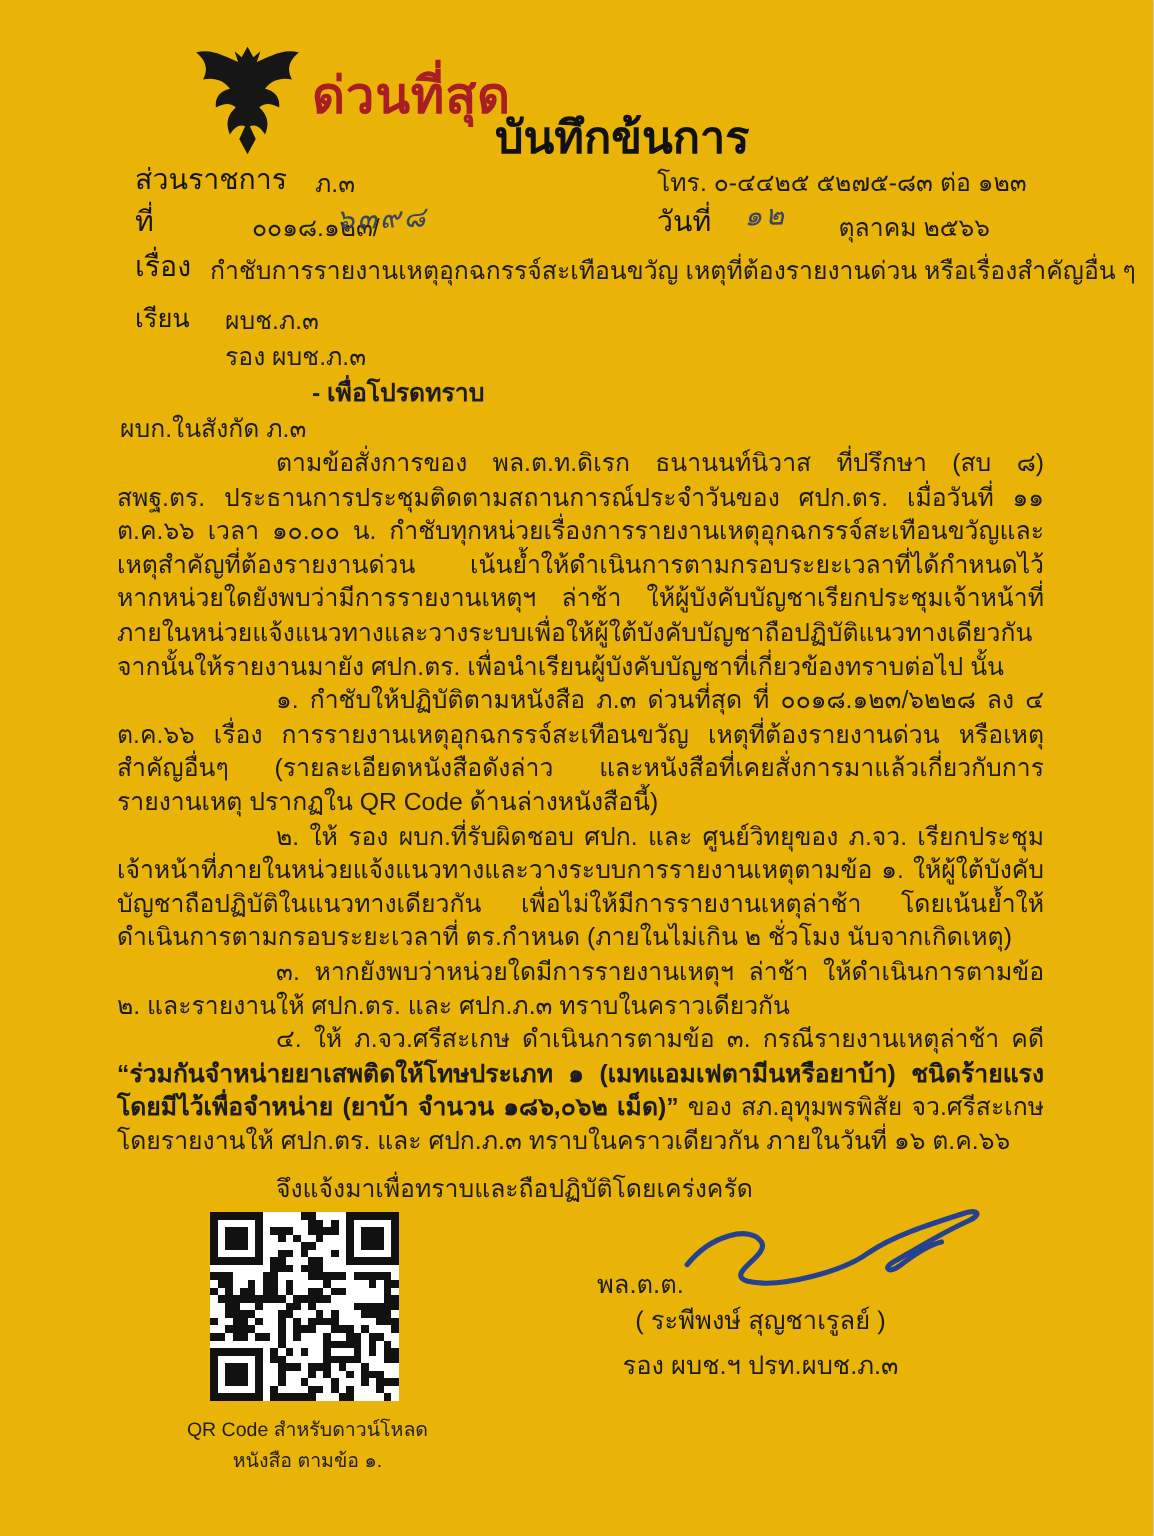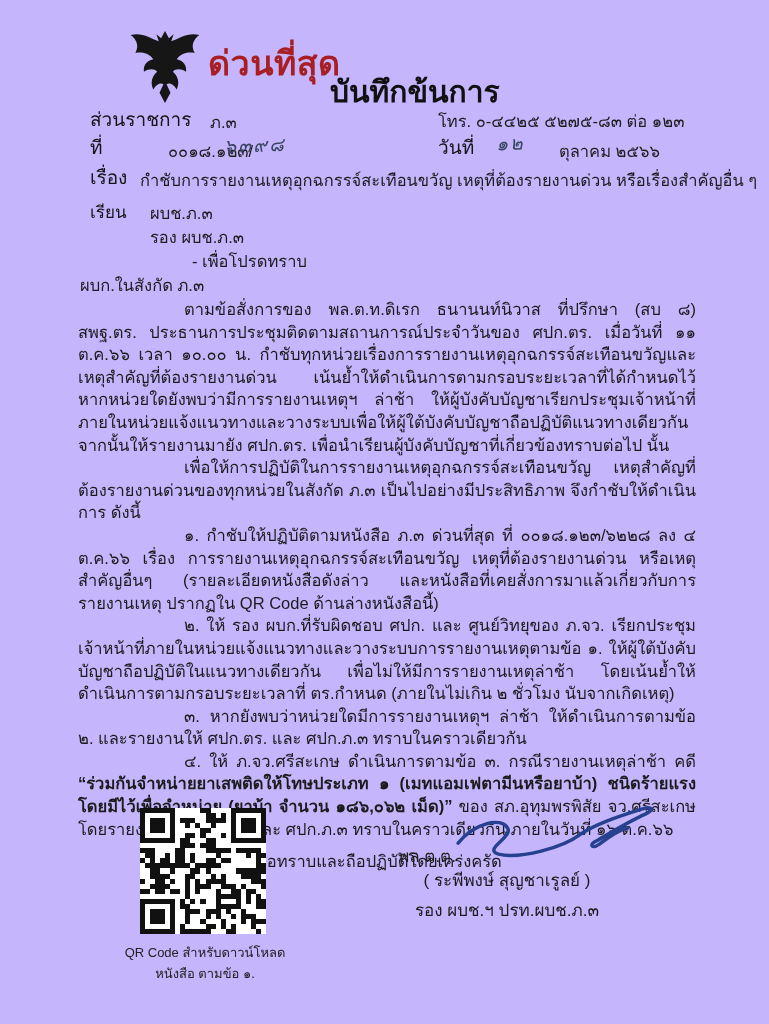--- a/index.html
+++ b/index.html
@@ -1,20 +1,20 @@
 <!DOCTYPE html>
 <html lang="th"><head>
 <meta charset="utf-8">
 <style>
   html,body{margin:0;padding:0;background:#e9e9e9;}
   .page{
     position:relative;
     width:769px;height:1024px;
     margin:0 auto;
-    background:#c4b5fd;
+    background:#eab308;
     font-family:"Liberation Sans", sans-serif;
     color:#1b1b1b;
     overflow:hidden;
     box-shadow:0 0 4px rgba(0,0,0,.25);
   }
   .abs{position:absolute;}
   .b{font-weight:bold;}
   .lbl{font-weight:normal;font-size:19px;color:#151515;}
   .val{font-size:16.5px;color:#1d1d1d;}
   .urgent{
@@ -68,26 +68,25 @@
   <div class="abs lbl" style="left:438px;top:132px;">วันที่</div>
   <div class="abs hand" style="left:496px;top:128px;">๑๒</div>
   <div class="abs val" style="left:537px;top:138px;margin-left:22px;">ตุลาคม ๒๕๖๖</div>
 
   <div class="abs lbl" style="left:90px;top:162px;">เรื่อง</div>
   <div class="abs val" style="left:140px;top:167px;">กำชับการรายงานเหตุอุกฉกรรจ์สะเทือนขวัญ เหตุที่ต้องรายงานด่วน หรือเรื่องสำคัญอื่น ๆ</div>
 
   <div class="abs lbl" style="left:90px;top:198px;font-size:17px;">เรียน</div>
   <div class="abs val" style="left:150px;top:200px;">ผบช.ภ.๓</div>
   <div class="abs val" style="left:150px;top:224px;">รอง ผบช.ภ.๓</div>
-  <div class="abs val" style="left:192px;top:248px;">- เพื่อโปรดทราบ</div>
+  <div class="abs val" style="left:208px;top:248px;font-weight:bold;">- เพื่อโปรดทราบ</div>
   <div class="abs val" style="left:80px;top:272px;">ผบก.ในสังกัด ภ.๓</div>
 
   <div class="abs body-text" style="left:78px;top:298px;">
     <p>ตามข้อสั่งการของ พล.ต.ท.ดิเรก  ธนานนท์นิวาส  ที่ปรึกษา (สบ ๘) สพฐ.ตร. ประธานการประชุมติดตามสถานการณ์ประจำวันของ ศปก.ตร. เมื่อวันที่ ๑๑ ต.ค.๖๖ เวลา ๑๐.๐๐ น. กำชับทุกหน่วยเรื่องการรายงานเหตุอุกฉกรรจ์สะเทือนขวัญและเหตุสำคัญที่ต้องรายงานด่วน เน้นย้ำให้ดำเนินการตามกรอบระยะเวลาที่ได้กำหนดไว้ หากหน่วยใดยังพบว่ามีการรายงานเหตุฯ ล่าช้า ให้ผู้บังคับบัญชาเรียกประชุมเจ้าหน้าที่ภายในหน่วยแจ้งแนวทางและวางระบบเพื่อให้ผู้ใต้บังคับบัญชาถือปฏิบัติแนวทางเดียวกัน จากนั้นให้รายงานมายัง ศปก.ตร. เพื่อนำเรียนผู้บังคับบัญชาที่เกี่ยวข้องทราบต่อไป นั้น</p>
-    <p>เพื่อให้การปฏิบัติในการรายงานเหตุอุกฉกรรจ์สะเทือนขวัญ เหตุสำคัญที่ต้องรายงานด่วนของทุกหน่วยในสังกัด ภ.๓ เป็นไปอย่างมีประสิทธิภาพ จึงกำชับให้ดำเนินการ ดังนี้</p>
     <p>๑. กำชับให้ปฏิบัติตามหนังสือ ภ.๓ ด่วนที่สุด ที่ ๐๐๑๘.๑๒๓/๖๒๒๘ ลง ๔ ต.ค.๖๖ เรื่อง การรายงานเหตุอุกฉกรรจ์สะเทือนขวัญ เหตุที่ต้องรายงานด่วน หรือเหตุสำคัญอื่นๆ (รายละเอียดหนังสือดังล่าว และหนังสือที่เคยสั่งการมาแล้วเกี่ยวกับการรายงานเหตุ ปรากฏใน QR Code ด้านล่างหนังสือนี้)</p>
     <p>๒. ให้ รอง ผบก.ที่รับผิดชอบ ศปก. และ ศูนย์วิทยุของ ภ.จว. เรียกประชุมเจ้าหน้าที่ภายในหน่วยแจ้งแนวทางและวางระบบการรายงานเหตุตามข้อ ๑. ให้ผู้ใต้บังคับบัญชาถือปฏิบัติในแนวทางเดียวกัน เพื่อไม่ให้มีการรายงานเหตุล่าช้า โดยเน้นย้ำให้ดำเนินการตามกรอบระยะเวลาที่ ตร.กำหนด (ภายในไม่เกิน ๒ ชั่วโมง นับจากเกิดเหตุ)</p>
     <p>๓. หากยังพบว่าหน่วยใดมีการรายงานเหตุฯ ล่าช้า ให้ดำเนินการตามข้อ ๒. และรายงานให้ ศปก.ตร. และ ศปก.ภ.๓ ทราบในคราวเดียวกัน</p>
     <p><span>๔. ให้ ภ.จว.ศรีสะเกษ ดำเนินการตามข้อ ๓. กรณีรายงานเหตุล่าช้า คดี </span><span class="b">“ร่วมกันจำหน่ายยาเสพติดให้โทษประเภท ๑ (เมทแอมเฟตามีนหรือยาบ้า) ชนิดร้ายแรง โดยมีไว้เพื่อจำหน่าย (ยาบ้า จำนวน ๑๘๖,๐๖๒ เม็ด)”</span><span> ของ สภ.อุทุมพรพิสัย จว.ศรีสะเกษ โดยรายงานให้ ศปก.ตร. และ ศปก.ภ.๓ ทราบในคราวเดียวกัน ภายในวันที่ ๑๖ ต.ค.๖๖</span></p>
     <p class="closing">จึงแจ้งมาเพื่อทราบและถือปฏิบัติโดยเคร่งครัด</p>
   </div>
 
   <svg id="qr-svg" class="abs" style="left:140px;top:808px;width:126px;height:126px;" viewBox="0 0 25 25" shape-rendering="crispEdges">
       <rect x="0" y="0" width="25" height="25" fill="#ffffff"></rect>
       <rect x="12" y="0" width="1" height="1" fill="#111111"></rect>

